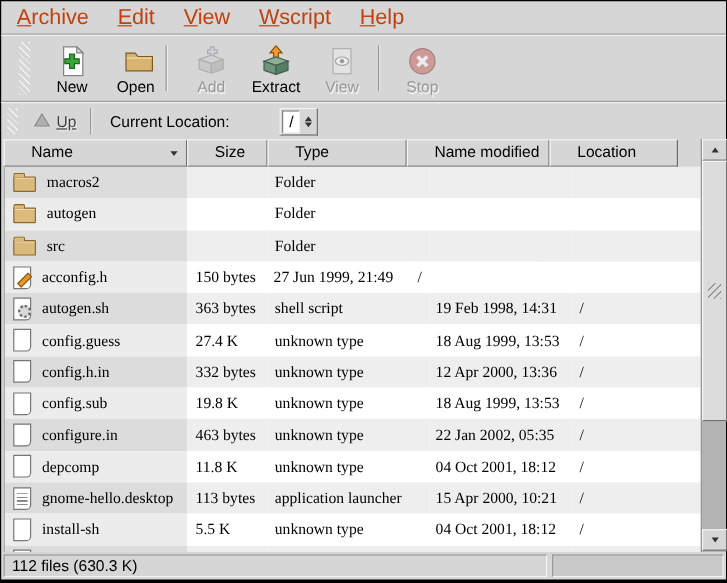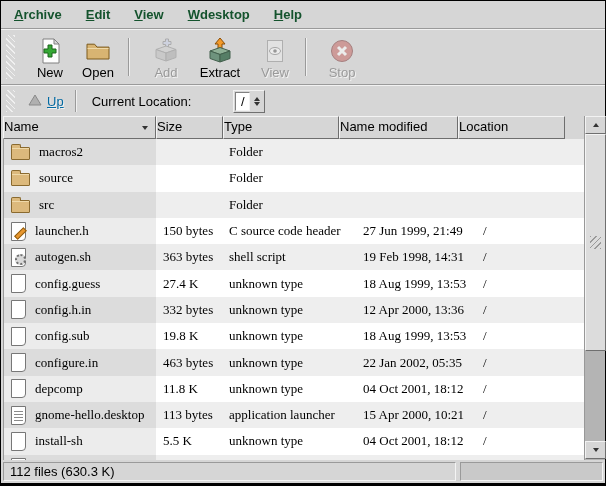--- a/index.html
+++ b/index.html
@@ -4,65 +4,65 @@
 <style>
   html,body{margin:0;padding:0;background:#fff;}
   *{box-sizing:border-box;}
   body{width:606px;height:486px;overflow:hidden;font-family:"Liberation Sans",sans-serif;}
 
   .window{position:relative;width:606px;height:486px;background:#d6d6d6;
     border:1px solid #000;border-bottom-width:3px;}
 
   
   .menubar{position:absolute;top:0;left:0;right:0;height:27px;display:flex;align-items:center;padding-left:12px;}
-  .menu-item{font-size:13px;color:#14532d;margin-right:22px;padding:2px 1px;cursor:default;font-weight:bold;}
+  .menu-item{font-size:18px;color:#c2410c;margin-right:22px;padding:2px 1px;cursor:default;}
   .menu-item .mn{text-decoration:underline;}
   .bar-sep{position:absolute;left:0;right:0;height:2px;border-top:1px solid #9a9a9a;border-bottom:1px solid #f2f2f2;}
   .sep-menu{top:27px;}
   .sep-tool{top:83px;}
 
   
-  .toolbar{position:absolute;top:29px;left:0;right:0;height:54px;display:flex;align-items:center;padding-left:2px;}
+  .toolbar{position:absolute;top:29px;left:0;right:0;height:54px;display:flex;align-items:center;padding-left:12px;}
   .drag-handle{width:9px;height:44px;margin:0 3px;
     background:repeating-linear-gradient(45deg,#f0f0f0 0 1px,#d6d6d6 1px 4px);}
   .tbtn{display:flex;flex-direction:column;align-items:center;justify-content:flex-end;gap:1px;
     background:transparent;border:none;padding:2px 4px;height:50px;cursor:default;}
   .tbtn .ticon{height:27px;display:flex;align-items:flex-end;}
   .tbtn .tlabel{font-size:13px;color:#000;line-height:15px;}
   .tbtn.disabled .tlabel{color:#9a9a9a;text-shadow:1px 1px 0 #f2f2f2;}
   .tbtn.disabled .ticon svg{opacity:.55;}
   .w-new{width:46px;margin-left:9px;}
-  .w-open{width:50px;}
+  .w-open{width:50px;align-items:flex-end;}
   .w-add{width:48px;margin-left:7px;}
   .w-extract{width:60px;}
   .w-view{width:50px;}
   .w-stop{width:46px;margin-left:7px;}
   .vsep{width:2px;height:38px;border-left:1px solid #9a9a9a;border-right:1px solid #f0f0f0;margin:0 5px;}
 
   
   .locationbar{position:absolute;top:85px;left:0;right:0;height:30px;display:flex;align-items:center;padding-left:2px;}
   .locationbar .drag-handle{height:22px;}
   .up-btn{display:flex;align-items:center;gap:5px;padding:2px 6px;margin-left:4px;background:transparent;border:none;cursor:default;}
-  .up-btn .up-label{font-size:13px;color:#0369a1;text-decoration:underline;text-shadow:1px 1px 0 #f2f2f2;}
+  .up-btn .up-label{font-size:13px;color:#404040;text-decoration:underline;text-shadow:1px 1px 0 #f2f2f2;}
   .loc-label{font-size:13px;color:#000;margin-left:10px;}
   .combo{display:inline-flex;align-items:center;margin-left:42px;background:#d6d6d6;
     border:1px solid;border-color:#f2f2f2 #707070 #707070 #f2f2f2;padding:1px;height:23px;cursor:default;}
   .combo-value{display:inline-block;width:15px;height:19px;background:#fff;
     border:1px solid;border-color:#808080 #f2f2f2 #f2f2f2 #808080;
     font-size:13px;line-height:17px;text-align:center;color:#000;}
   .combo-arrow{width:13px;display:flex;flex-direction:column;align-items:center;gap:1px;}
   .tri{width:0;height:0;display:block;}
   .tri-up{border-left:3px solid transparent;border-right:3px solid transparent;border-bottom:4px solid #333;}
   .tri-down{border-left:3px solid transparent;border-right:3px solid transparent;border-top:4px solid #333;}
 
   
   .table{position:absolute;top:115px;left:2px;width:602px;height:344px;}
   .thead{position:absolute;top:0;left:0;width:581px;height:23px;display:flex;}
   .hcell{background:#d6d6d6;border:1px solid;border-color:#f4f4f4 #6e6e6e #6e6e6e #f4f4f4;
-    font-size:13px;color:#000;line-height:20px;padding-left:0;position:relative;cursor:default;
+    font-size:13px;color:#000;line-height:20px;padding-left:22px;position:relative;cursor:default;
     white-space:nowrap;overflow:hidden;}
   .sort-arrow{position:absolute;right:7px;top:9px;width:0;height:0;
     border-left:3.5px solid transparent;border-right:3.5px solid transparent;border-top:4px solid #333;}
   .cw-name{width:153px;}.cw-size{width:67px;}.cw-type{width:116px;}.cw-date{width:119px;}.cw-loc{width:107px;}
 
   .tbody{position:absolute;top:23px;left:0;width:581px;height:321px;background:#fff;overflow:hidden;
     border-left:1px solid #9a9a9a;}
   .row{display:flex;height:26.3px;cursor:default;font-family:Liberation Serif, serif;}
   .cell{font-size:13px;color:#000;display:flex;align-items:center;white-space:nowrap;overflow:visible;}
   .c-name{width:152px;padding-left:7px;gap:9px;overflow:hidden;}
@@ -109,21 +109,21 @@
 </style>
 </head>
 <body>
 
 <div class="window">
 
   <div class="menubar">
     <span class="menu-item"><span class="mn">A</span><span>rchive</span></span>
     <span class="menu-item"><span class="mn">E</span><span>dit</span></span>
     <span class="menu-item"><span class="mn">V</span><span>iew</span></span>
-    <span class="menu-item"><span class="mn">W</span><span>desktop</span></span>
+    <span class="menu-item"><span class="mn">W</span><span>script</span></span>
     <span class="menu-item"><span class="mn">H</span><span>elp</span></span>
   </div>
   <div class="bar-sep sep-menu"></div>
 
   <div class="toolbar">
     <div class="drag-handle"></div>
 
     <button class="tbtn w-new">
       <span class="ticon">
         <svg width="26" height="26" viewBox="0 0 26 26">
@@ -233,44 +233,43 @@
       <span>macros2</span>
     </div>
     <div class="cell c-size"></div>
     <div class="cell c-type">Folder</div>
     <div class="cell c-date"></div>
     <div class="cell c-loc"></div>
   </div>
         <div class="row">
     <div class="cell c-name">
       <span class="ric ic-folder"></span>
-      <span>source</span>
+      <span>autogen</span>
     </div>
     <div class="cell c-size"></div>
     <div class="cell c-type">Folder</div>
     <div class="cell c-date"></div>
     <div class="cell c-loc"></div>
   </div>
         <div class="row">
     <div class="cell c-name">
       <span class="ric ic-folder"></span>
       <span>src</span>
     </div>
     <div class="cell c-size"></div>
     <div class="cell c-type">Folder</div>
     <div class="cell c-date"></div>
     <div class="cell c-loc"></div>
   </div>
         <div class="row">
     <div class="cell c-name">
       <span class="ric ic-file-pencil"></span>
-      <span>launcher.h</span>
+      <span>acconfig.h</span>
     </div>
     <div class="cell c-size">150 bytes</div>
-    <div class="cell c-type">C source code header</div>
     <div class="cell c-date">27 Jun 1999, 21:49</div>
     <div class="cell c-loc">/</div>
   </div>
         <div class="row">
     <div class="cell c-name">
       <span class="ric ic-file-gear"></span>
       <span>autogen.sh</span>
     </div>
     <div class="cell c-size">363 bytes</div>
     <div class="cell c-type">shell script</div>

